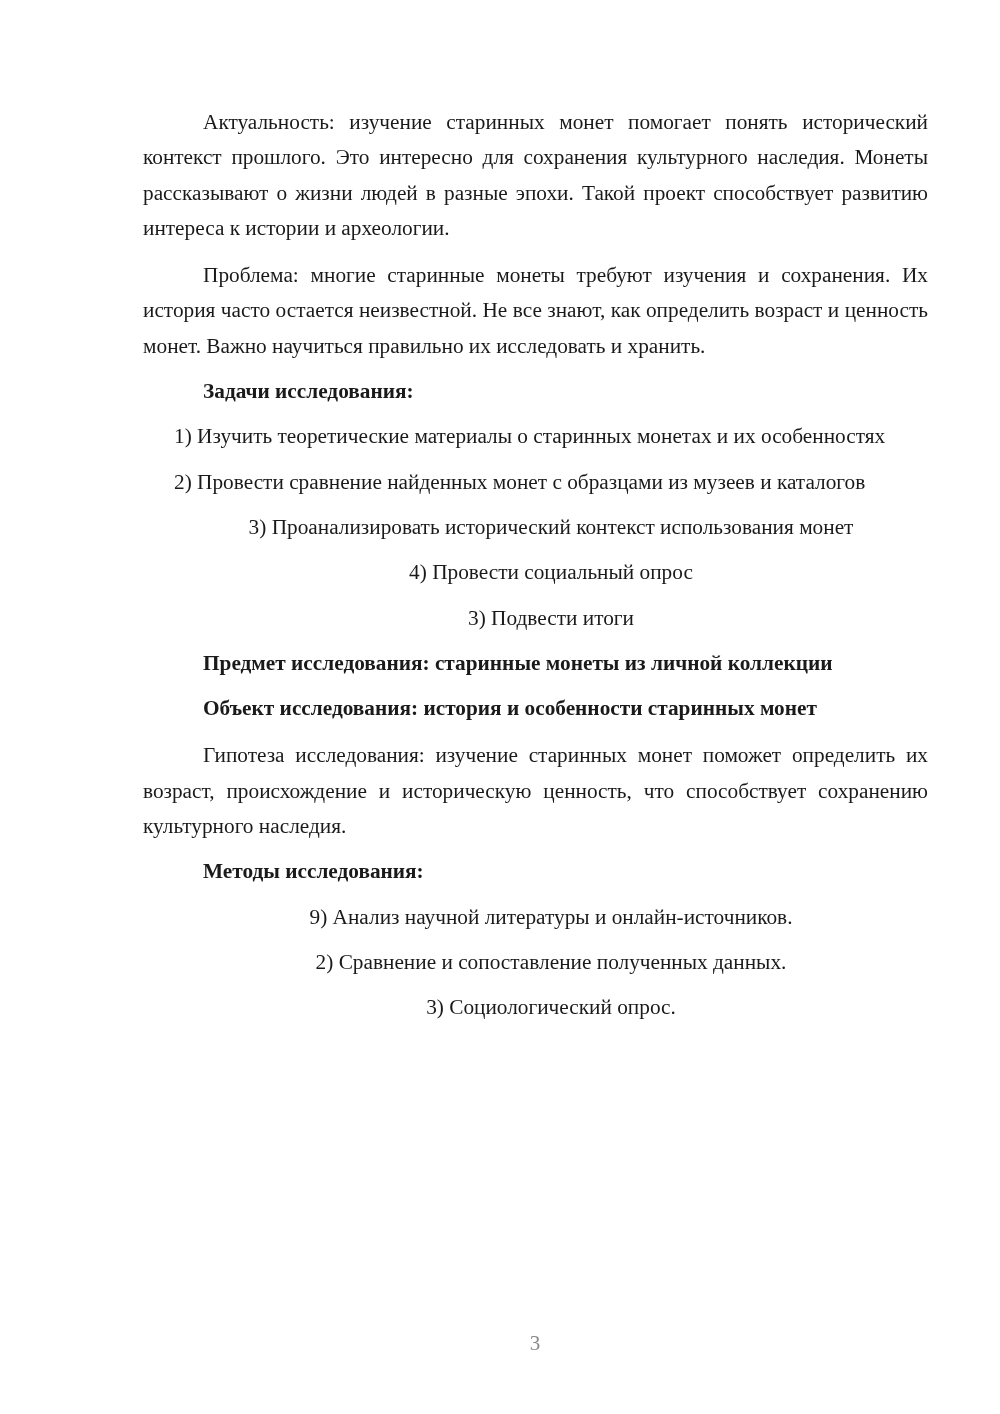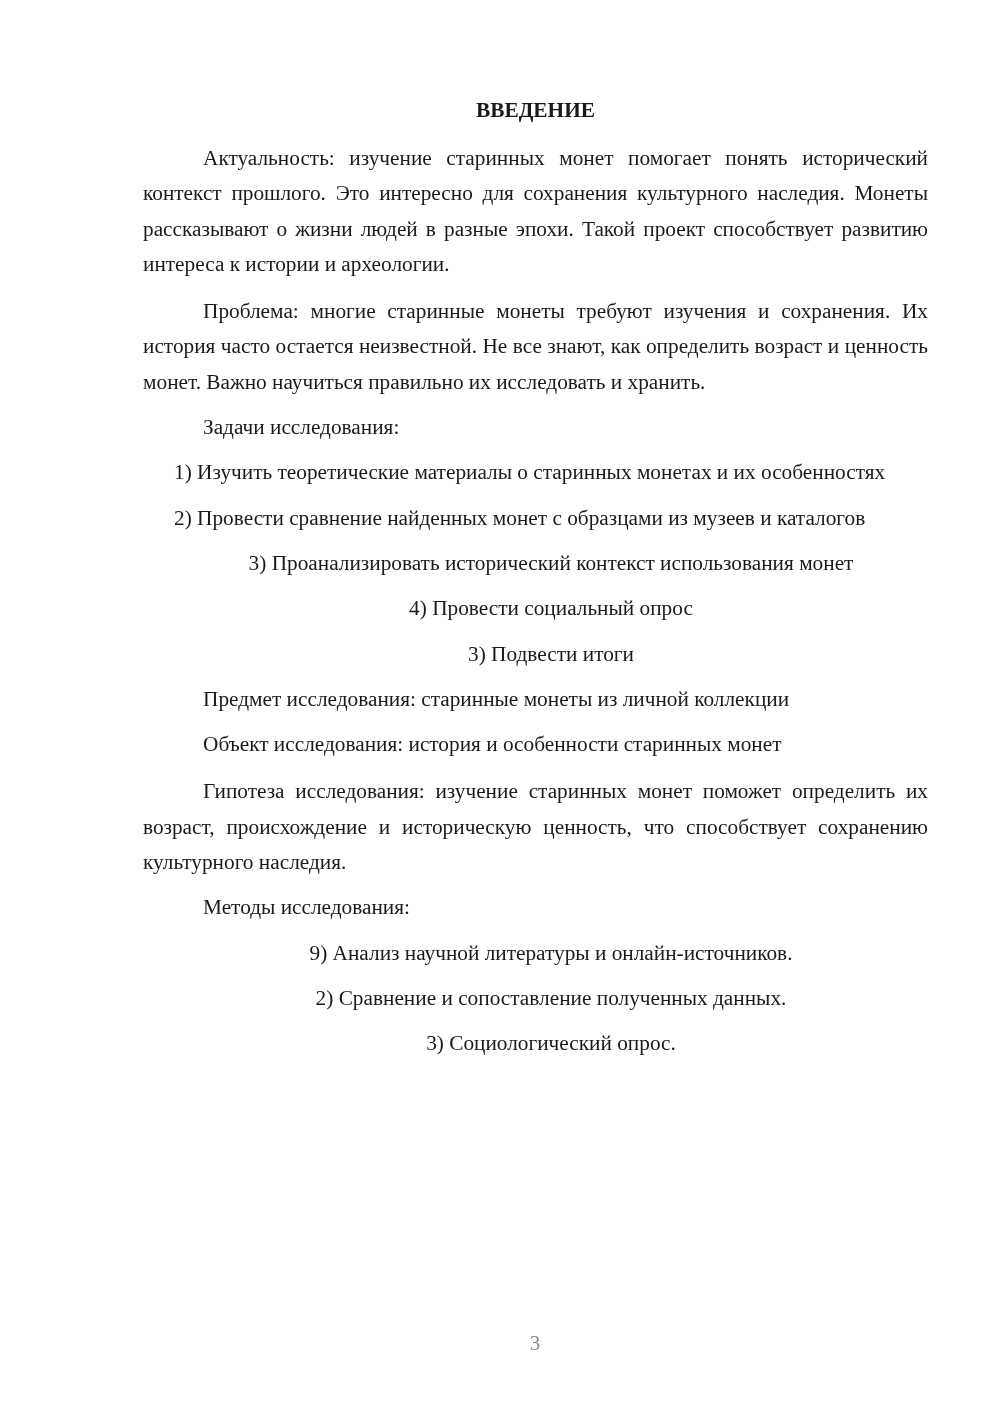--- a/index.html
+++ b/index.html
@@ -4,33 +4,32 @@
   <style>
     html, body { margin: 0; padding: 0; background: #ffffff; }
     body { width: 1000px; height: 1414px; position: relative; overflow: hidden; }
     .page {
       position: absolute; left: 143px; top: 93px; width: 785px;
       font-family: "Liberation Serif", "DejaVu Serif", serif;
       font-size: 21.3px; line-height: 35.3px; color: #1a1a1a;
     }
     .title { text-align: center; font-weight: bold; margin: 0 0 10px 0; padding-left: 0; height: 36px; }
     .para { text-align: justify; text-indent: 60px; margin: 12px 0 10px 0; }
-    .para-single { text-indent: 60px; margin: 0 0 10px 0; }
+    .para-single { text-indent: 60px; margin: 0 0 10px 0; font-weight: bold; }
     .list-item { text-align: justify; text-indent: 31px; margin: 0 0 10px 0; }
     .list-item-single { text-indent: 31px; margin: 0 0 10px 0; text-align: center; }
     .page-number {
       position: absolute; left: 0; width: 1070px; top: 1331px; text-align: center;
       font-family: "Liberation Serif", "DejaVu Serif", serif; font-size: 21px; color: #8a8a8a;
     }
   </style>
 </head>
 <body>
 
 <div class="page">
-  <div class="title">ВВЕДЕНИЕ</div>
   <p class="para">Актуальность: изучение старинных монет помогает понять исторический контекст прошлого. Это интересно для сохранения культурного наследия. Монеты рассказывают о жизни людей в разные эпохи. Такой проект способствует развитию интереса к истории и археологии.</p>
   <p class="para">Проблема: многие старинные монеты требуют изучения и сохранения. Их история часто остается неизвестной. Не все знают, как определить возраст и ценность монет. Важно научиться правильно их исследовать и хранить.</p>
   <p class="para-single">Задачи исследования:</p>
   <p class="list-item">1) Изучить теоретические материалы о старинных монетах и их особенностях</p>
   <p class="list-item">2) Провести сравнение найденных монет с образцами из музеев и каталогов</p>
   <p class="list-item-single">3) Проанализировать исторический контекст использования монет</p>
   <p class="list-item-single">4) Провести социальный опрос</p>
   <p class="list-item-single">3) Подвести итоги</p>
   <p class="para-single">Предмет исследования: старинные монеты из личной коллекции</p>
   <p class="para-single">Объект исследования: история и особенности старинных монет</p>

